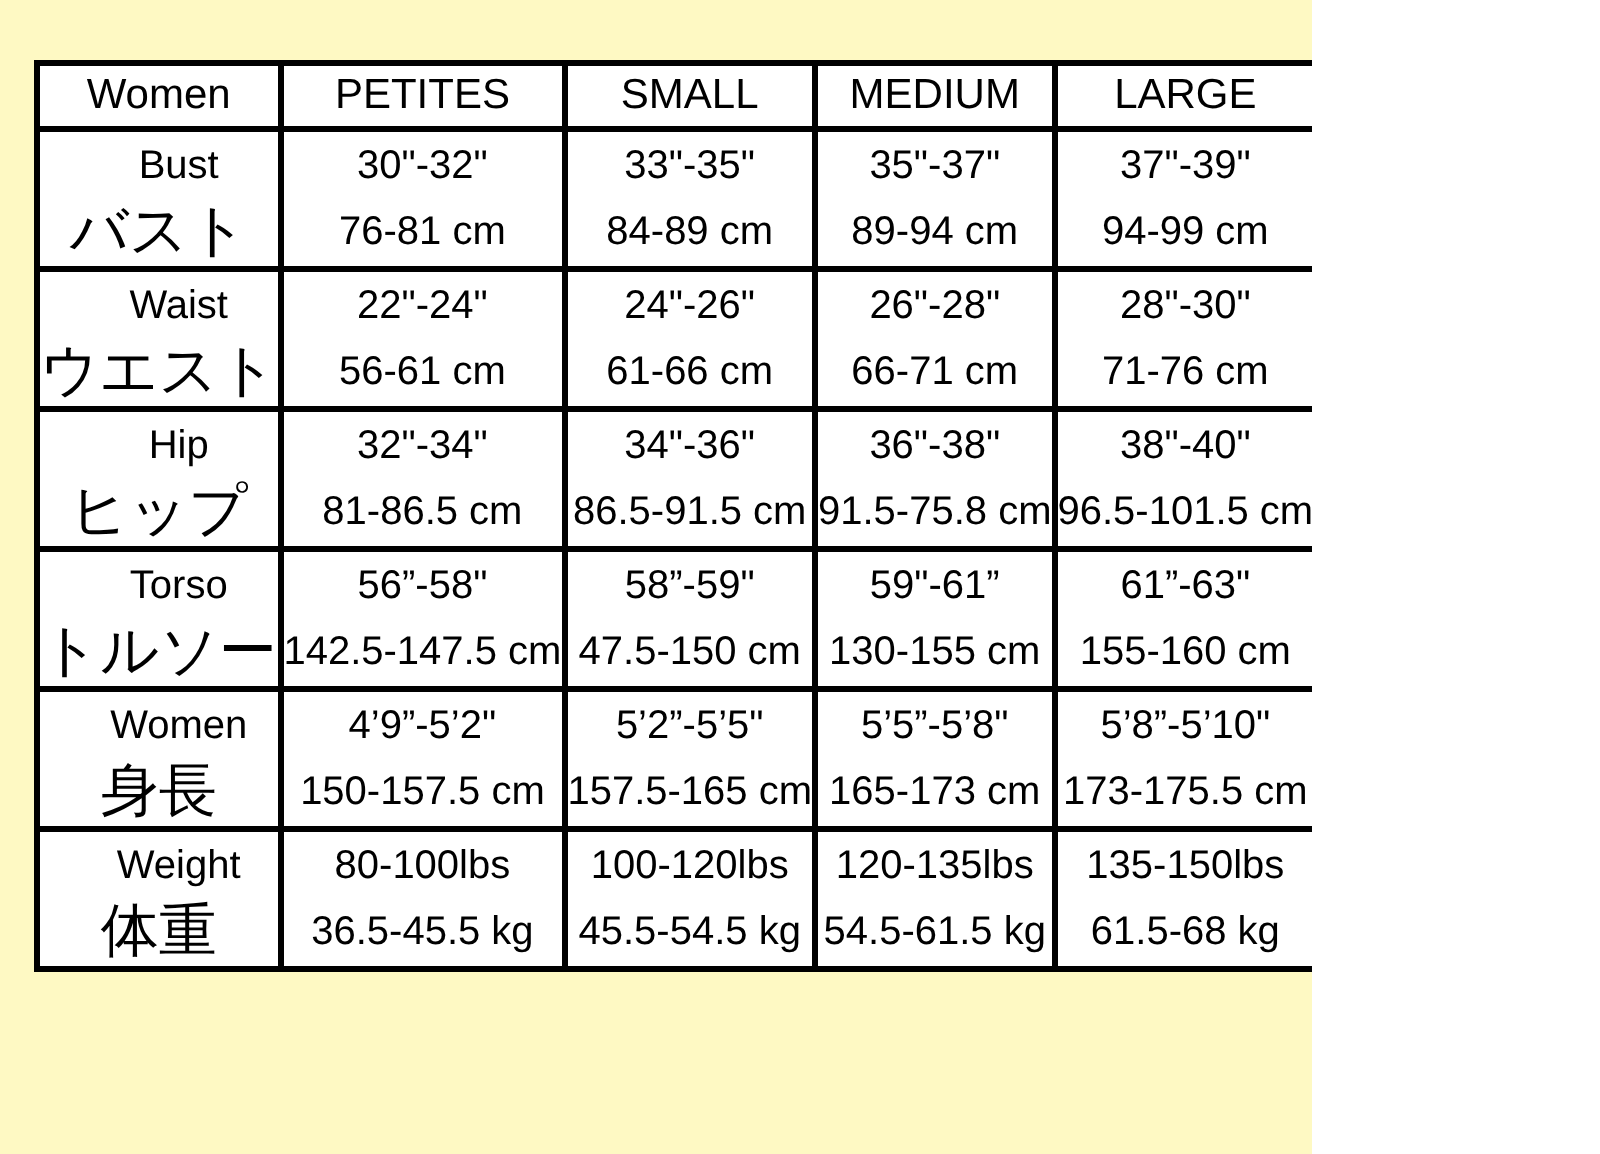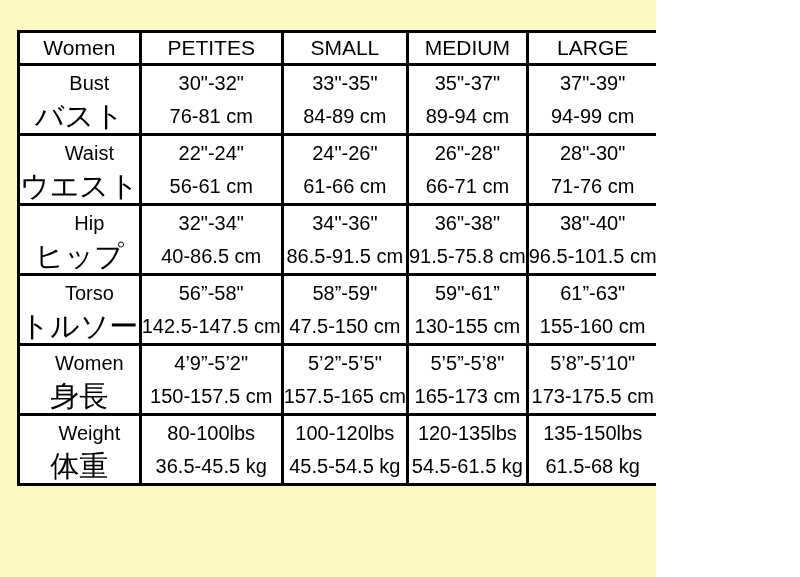--- a/index.html
+++ b/index.html
@@ -114,21 +114,21 @@
           <span class="line">71-76 cm</span>
         </td>
       </tr>
       <tr>
         <td>
           <span class="line label-en">Hip</span>
           <span class="line ja">ヒップ</span>
         </td>
         <td>
           <span class="line">32"-34"</span>
-          <span class="line">40-86.5 cm</span>
+          <span class="line">81-86.5 cm</span>
         </td>
         <td>
           <span class="line">34"-36"</span>
           <span class="line">86.5-91.5 cm</span>
         </td>
         <td>
           <span class="line">36"-38"</span>
           <span class="line">91.5-75.8 cm</span>
         </td>
         <td>

